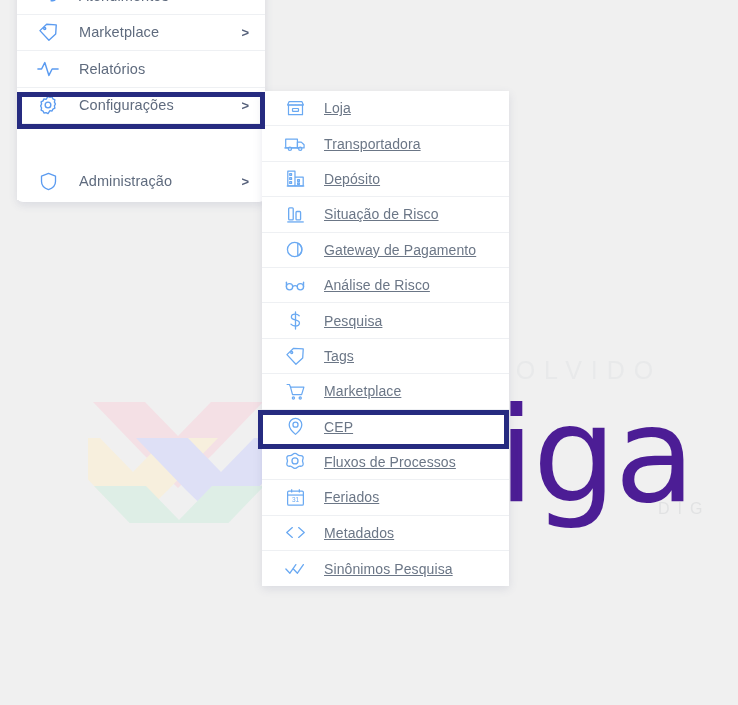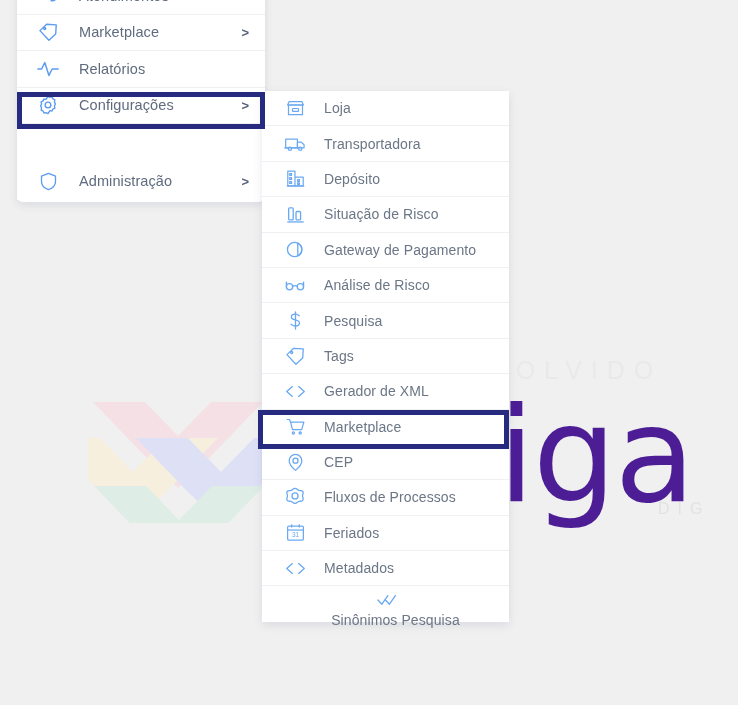--- a/index.html
+++ b/index.html
@@ -91,29 +91,29 @@
     z-index:4;
   }
   .sub-row {
     height:35.4px;
     display:flex; align-items:center;
     border-bottom:1px solid #eef0f3;
     padding-left:20px;
     cursor:pointer;
     background:#fff;
   }
-  .sub-row:last-child { border-bottom:none;flex-direction:column; }
+  .sub-row:last-child { border-bottom:none; }
   .sub-row .ic {
     width:26px; height:24px; flex:0 0 26px;
     display:flex; align-items:center; justify-content:center;
     color:#6aa9f2;
     margin-right:16px;
   }
   .sub-row .lbl {
-    font-size:14px; color:#6b7686; letter-spacing:.1px; white-space:nowrap;
+    font-size:14px; color:#6b7686; letter-spacing:.1px; white-space:nowrap;text-decoration:underline;
   }
   svg { display:block; }
 </style>
 </head>
 <body>
 
 <div id="watermark-layer">
 
   <div id="wm-logo-mark">
     <svg viewBox="0 0 190 125" width="190" height="125">
@@ -279,29 +279,20 @@
   <div class="sub-row">
     <span class="ic">
       <svg viewBox="0 0 24 24" width="22" height="22" fill="none" stroke="currentColor" stroke-width="1.4" stroke-linecap="round" stroke-linejoin="round">
         <path d="M3.2 10.5 L10.5 3.6 L21 4.2 L20.4 14.2 L13 21 Z"></path>
         <circle cx="8.4" cy="8.2" r="1.1"></circle>
       </svg>
     </span>
     <span class="lbl">Tags</span>
   </div>
 
-  <div class="sub-row">
-    <span class="ic">
-      <svg viewBox="0 0 26 24" width="23" height="21" fill="none" stroke="currentColor" stroke-width="1.5" stroke-linecap="round" stroke-linejoin="round">
-        <path d="M9.4 6.4 L3 12 L9.4 17.6"></path>
-        <path d="M16.6 6.4 L23 12 L16.6 17.6"></path>
-      </svg>
-    </span>
-    <span class="lbl">Gerador de XML</span>
-  </div>
 
   <div class="sub-row">
     <span class="ic">
       <svg viewBox="0 0 24 24" width="21" height="21" fill="none" stroke="currentColor" stroke-width="1.4" stroke-linecap="round" stroke-linejoin="round">
         <path d="M2.4 4 h2.7 l1.2 3"></path>
         <path d="M6.3 7 h15.3 l-2.6 8.6 H8.6 z"></path>
         <circle cx="9.6" cy="19.4" r="1.25"></circle>
         <circle cx="17.4" cy="19.4" r="1.25"></circle>
       </svg>
     </span>

